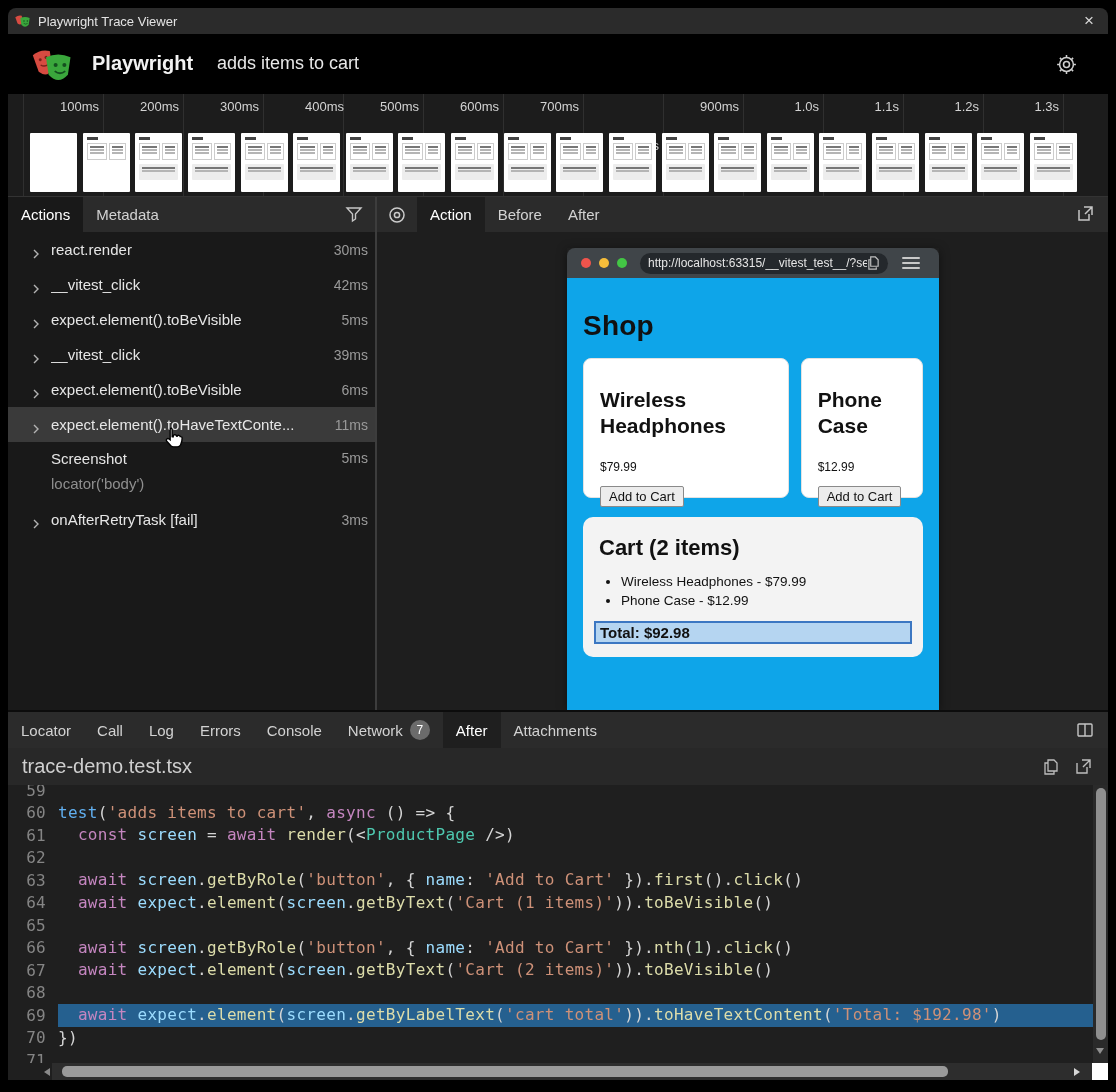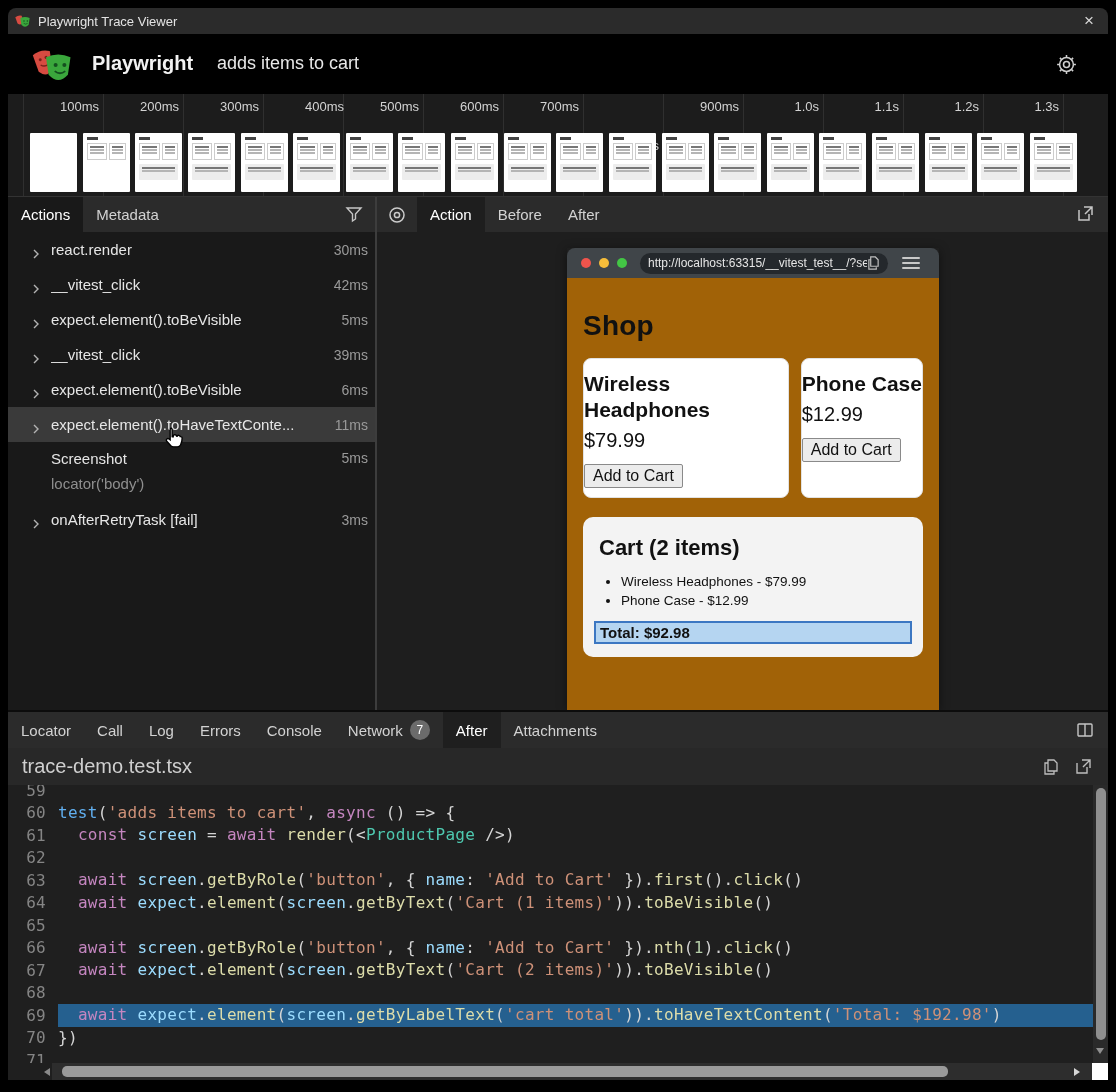--- a/index.html
+++ b/index.html
@@ -74,29 +74,29 @@
   #browser-chrome { position:absolute; left:0; top:0; width:372px; height:30px; background:#404549;
     border-radius:8px 8px 0 0; display:flex; align-items:center; }
   .dot { width:10px; height:10px; border-radius:50%; margin-left:8px; }
   .dot:first-child { margin-left:14px; }
   #url-pill { margin-left:13px; width:248px; height:21px; background:#24282c; border-radius:11px;
     display:flex; align-items:center; padding:0 8px; }
   #url-text { color:#e6e6e6; font-size:12px; white-space:nowrap; overflow:hidden; flex:1; }
   #hamburger { margin-left:14px; width:18px; }
   #hamburger div { height:2.4px; background:#c9c9c9; margin:2.6px 0; border-radius:1px; }
 
-  #page { position:absolute; left:0; top:30px; width:372px; height:432px; background:#a16207;
+  #page { position:absolute; left:0; top:30px; width:372px; height:432px; background:#0ea5e9;
     padding:0 16px; overflow:hidden; color:#111; }
   #shop-heading { margin-top:32px; font-size:28px; font-weight:bold; letter-spacing:.2px; }
   #cards { display:flex; gap:12px; margin-top:16px; }
-  .card { border:1px solid #e2e2e2; border-radius:8px; height:140px; padding:0; background:#fff; }
+  .card { border:1px solid #e2e2e2; border-radius:8px; height:140px; padding:16px; background:#fff; }
   .card.c1 { width:207px; } .card.c2 { width:123px; }
   .card-title { margin-top:12px; font-size:21px; line-height:26px; font-weight:bold; }
-  .card-price { margin-top:6px; font-size:20px; }
-  .add-btn { margin-top:12px; font-size:16px; font-family:"Liberation Sans",sans-serif;
+  .card-price { margin-top:21px; font-size:12px; }
+  .add-btn { margin-top:12px; font-size:13px; font-family:"Liberation Sans",sans-serif;
     background:#ececec; border:1px solid #8a8a8a; border-radius:2px; padding:2px 8px; color:#111; }
   #cart-box { margin-top:19px; background:#f3f3f3; border-radius:10px; height:140px; padding:2px 16px; }
   #cart-title { margin-top:16px; font-size:22px; font-weight:bold; }
   #cart-list { margin:11px 0 0 22px; font-size:13.5px; }
   #cart-list li { line-height:19px; }
   #cart-total { margin:11px -5px 0 -5px; font-size:15px; font-weight:bold; padding:1px 4px; }
 
   
   #bottom-panel { left:8px; top:710px; width:1100px; height:370px; background:#1f1f1f; border-top:2px solid #0c0c0c; }
   #bottom-tabbar { left:8px; top:712px; width:1100px; height:36px; }

